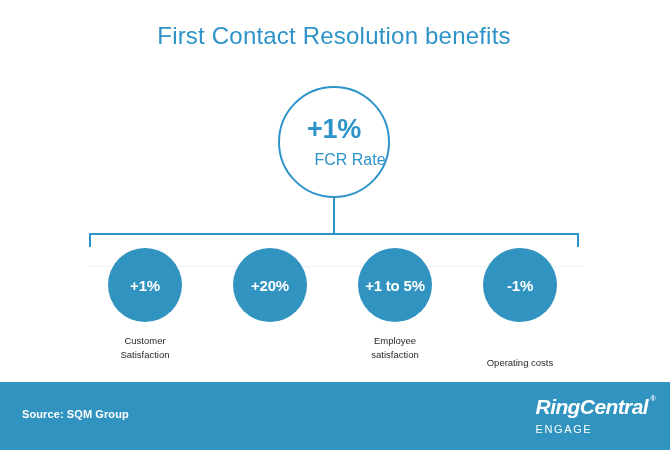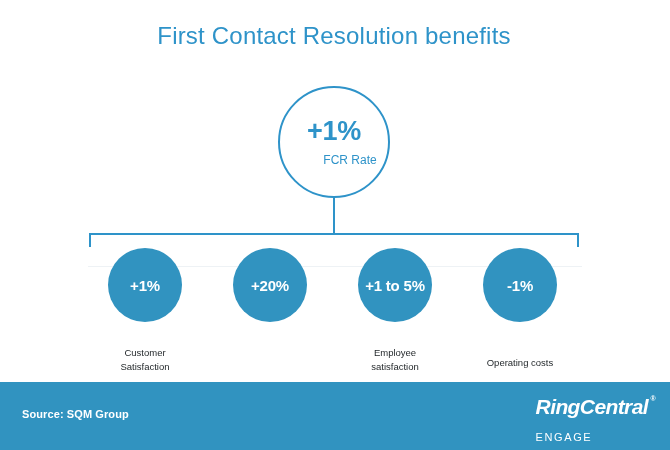--- a/index.html
+++ b/index.html
@@ -90,21 +90,21 @@
   }
   #root-node-value {
     font-size: 27px;
     font-weight: bold;
     color: #2e93c9;
     line-height: 1;
     letter-spacing: -0.3px;
   }
   #root-node-label {
     margin-top: 9px;
-    font-size: 12px;
+    font-size: 16px;
     font-weight: 400;
     color: #2e93c9;
     line-height: 1;
     margin-left: 32px;
   }
 
   
   .benefit-node {
     position: absolute;
     top: 248px;
@@ -126,21 +126,21 @@
   }
   .benefit-value {
     font-size: 15px;
     font-weight: bold;
     color: #ffffff;
     line-height: 1;
     white-space: nowrap;
     letter-spacing: -0.2px;
   }
   .benefit-label {
-    margin-top: 24px;
+    margin-top: 12px;
     font-size: 9.5px;
     font-weight: 400;
     color: #1f2427;
     line-height: 1.45;
     text-align: center;
     width: 128px;
   }
   .benefit-label.single-line {
     margin-top: 34px;
   }
@@ -184,21 +184,21 @@
     position: absolute;
     top: -1px;
     right: -7px;
     font-size: 7px;
     font-style: normal;
     font-weight: bold;
     line-height: 1;
     color: #ffffff;
   }
   #footer-logo-subbrand {
-    margin-top: 14px;
+    margin-top: 6px;
     font-size: 11px;
     font-weight: 400;
     color: #ffffff;
     letter-spacing: 1.6px;
     line-height: 1;
   }
 </style>
 </head>
 <body>
 

